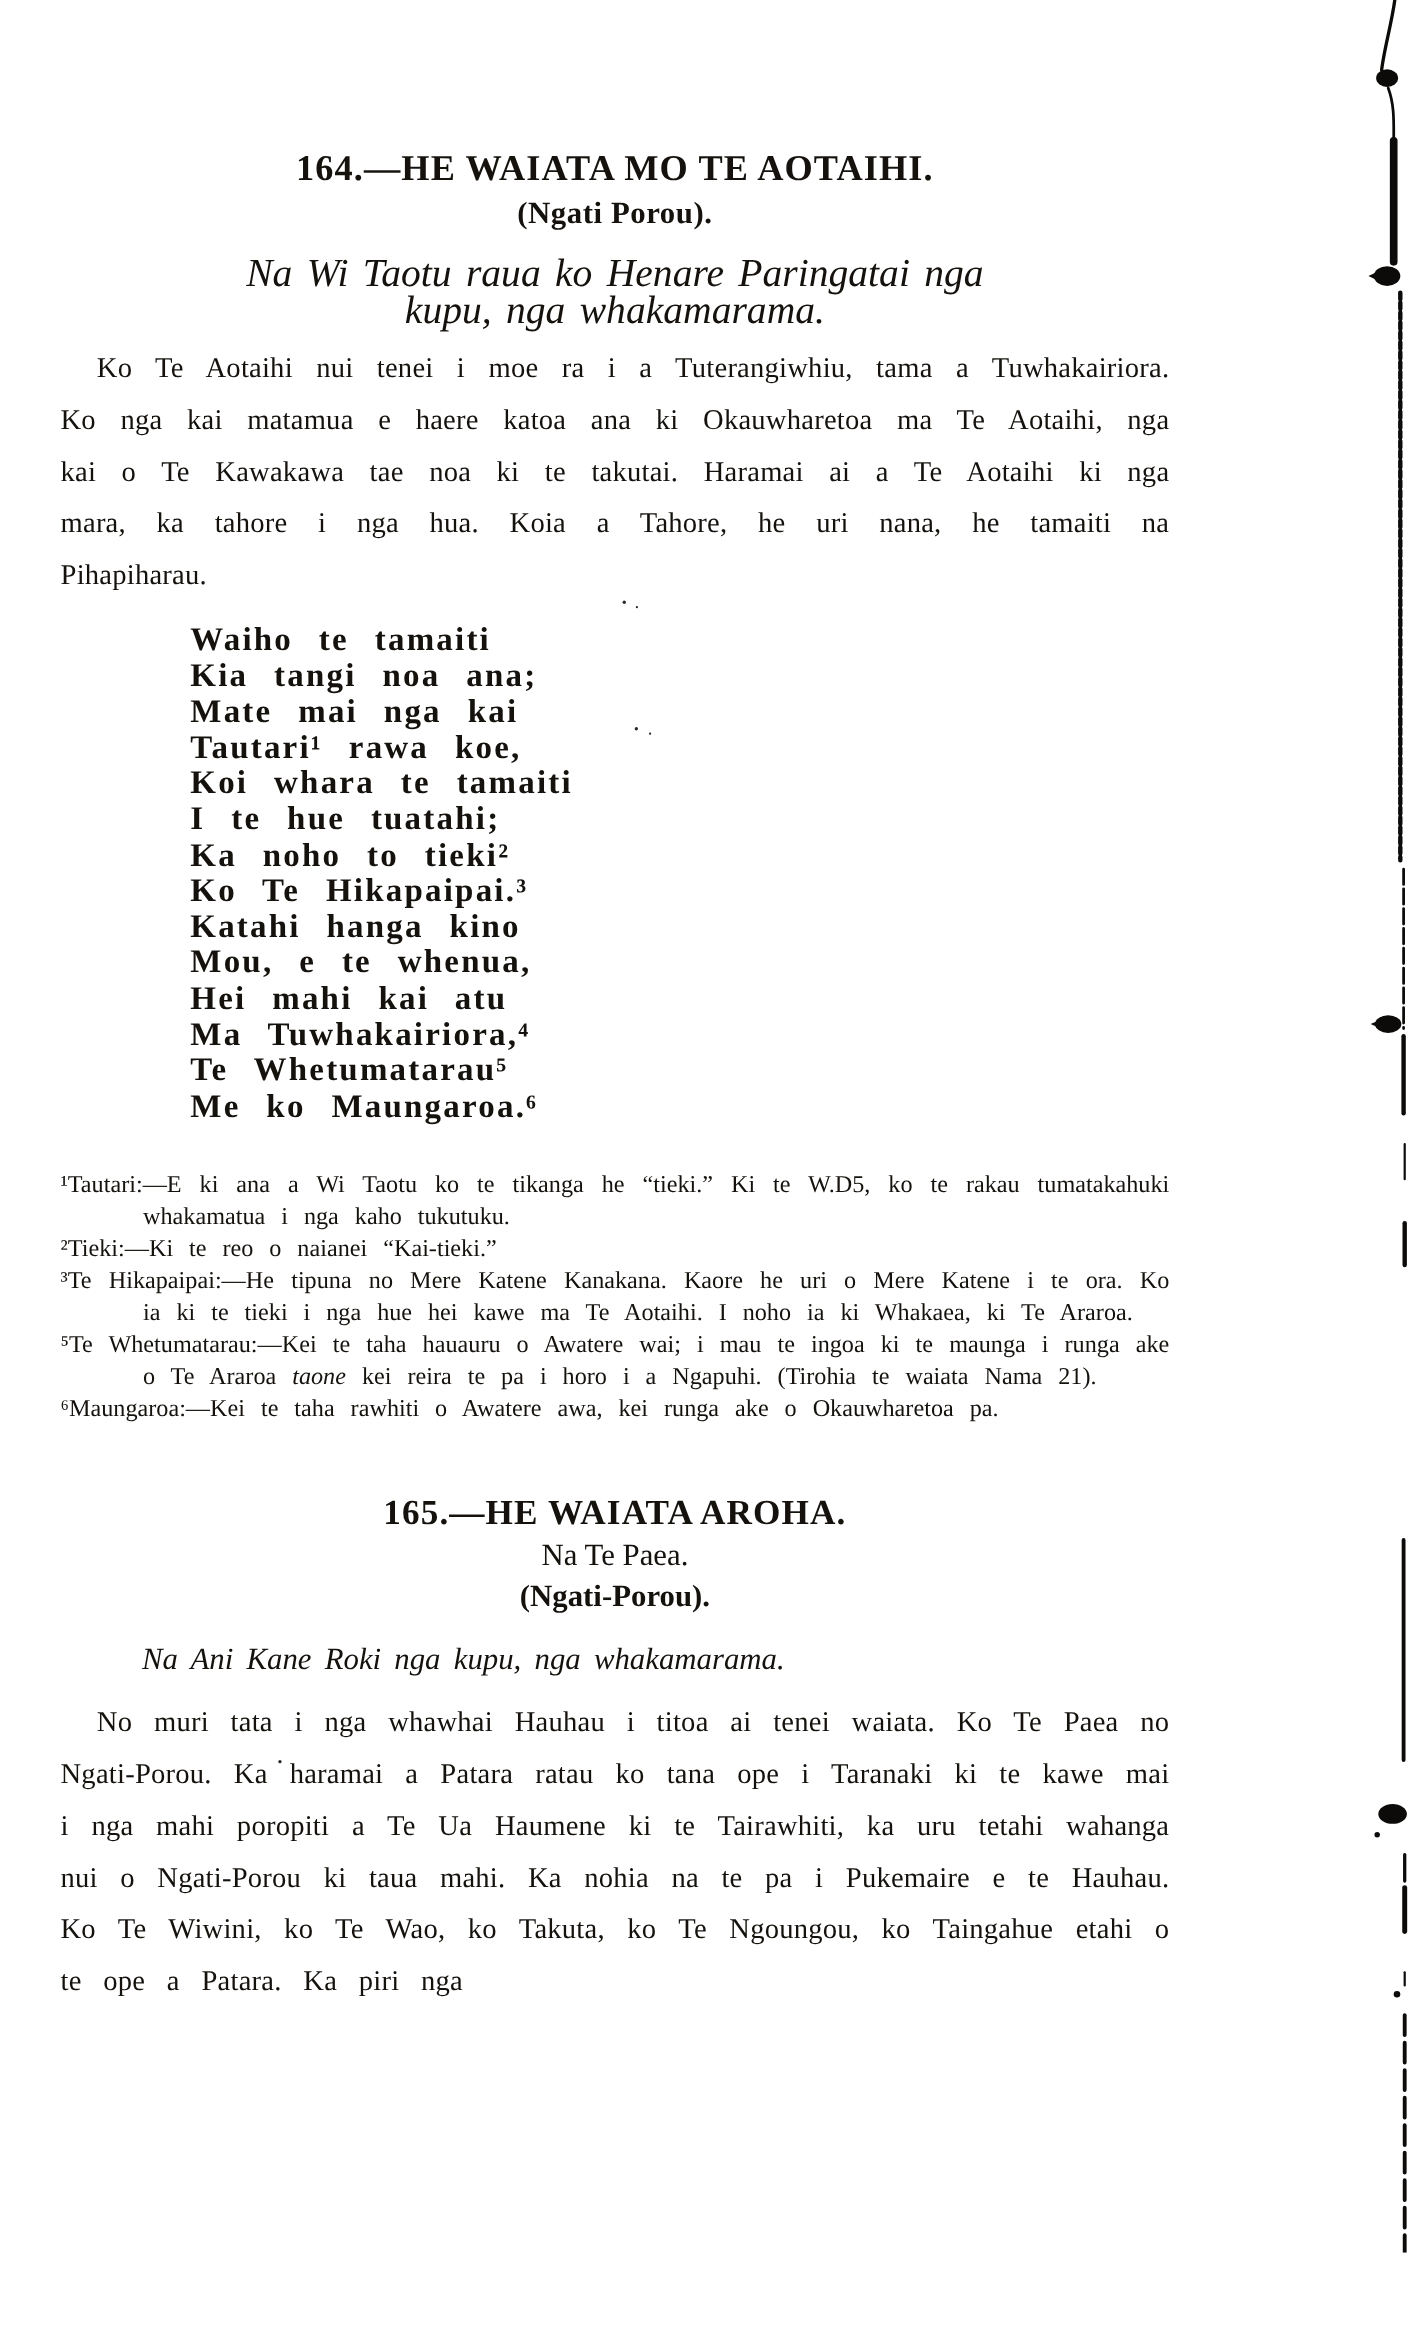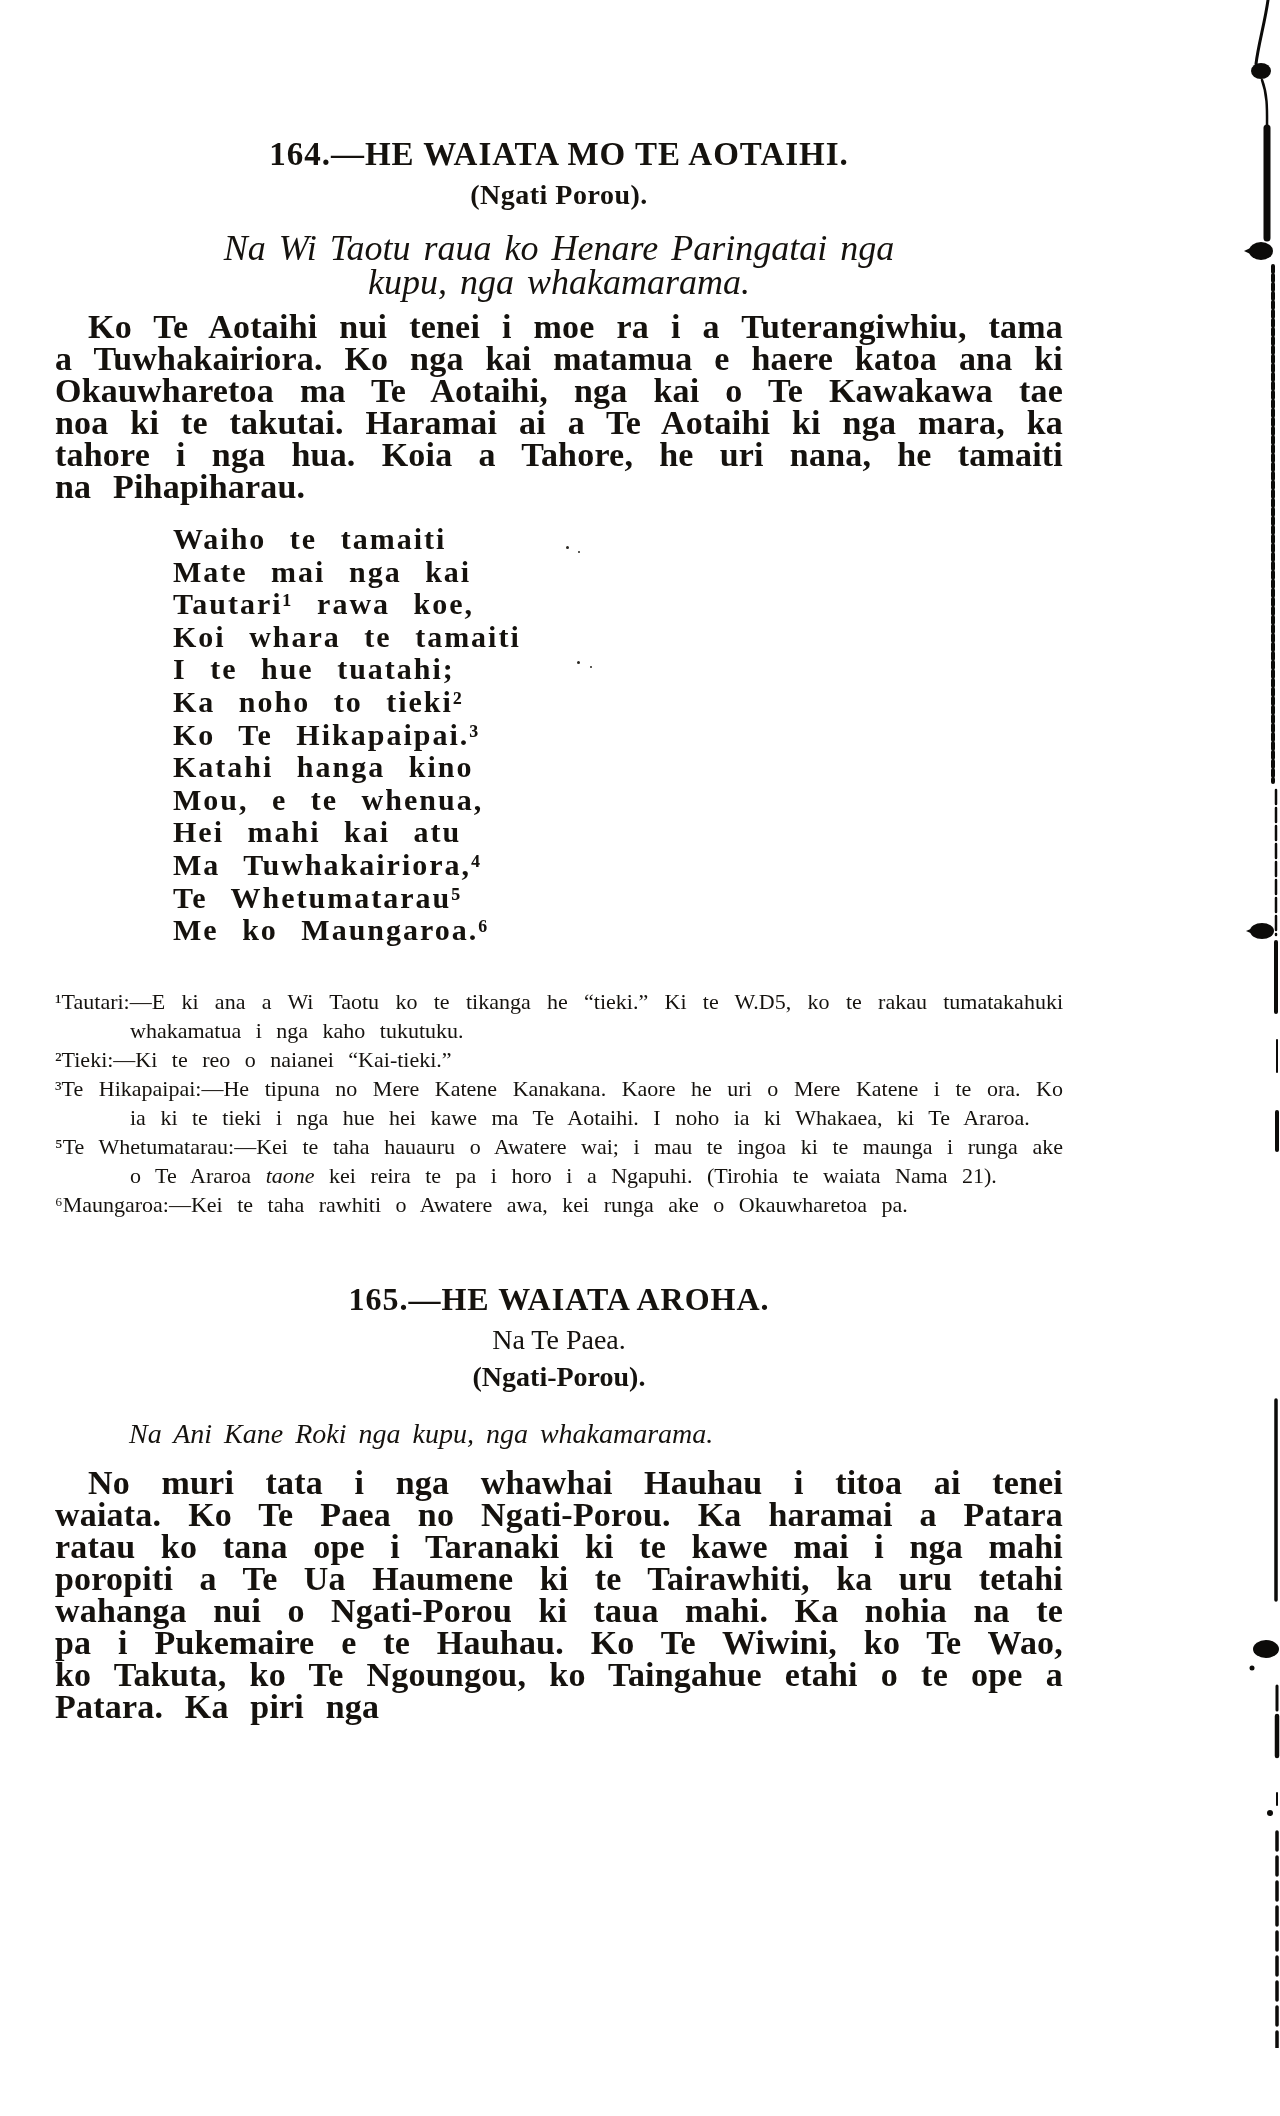--- a/index.html
+++ b/index.html
@@ -26,26 +26,25 @@
     margin:20px auto 0 auto;
     width:760px;
     font-style:italic;
     font-size:36px; line-height:34px;
     word-spacing:4px;
     text-align:center;
   }
 
   .para {
     margin-top:12px;
-    font-size:34px; line-height:32px;
+    font-size:26px; line-height:47px;
     text-align:justify;
     text-indent:33px;
     word-spacing:13px;
     letter-spacing:0.2px;
-    font-weight:bold;
   }
 
   .poem {
     margin:20px 0 0 118px;
     font-size:30px; font-weight:bold;
     line-height:32.6px;
     letter-spacing:2px;
     word-spacing:14px;
   }
 
@@ -83,20 +82,21 @@
     <div class="h1 center">164.—HE WAIATA MO TE AOTAIHI.</div>
     <div class="h2 center">(Ngati Porou).</div>
     <div class="attr">Na Wi Taotu raua ko Henare Paringatai nga kupu, nga whakamarama.</div>
 
     <p class="para">Ko Te Aotaihi nui tenei i moe ra i a Tuterangiwhiu, tama a Tuwhakairiora. Ko nga kai matamua e haere katoa ana ki Okauwharetoa ma Te Aotaihi, nga kai o Te Kawakawa tae noa ki te takutai. Haramai ai a Te Aotaihi ki nga mara, ka tahore i nga hua. Koia a Tahore, he uri nana, he tamaiti na Pihapiharau.</p>
 
     <div class="poem">
 
         <div class="verse-line">Waiho te tamaiti</div>
 
+        <div class="verse-line">Kia tangi noa ana;</div>
 
         <div class="verse-line">Mate mai nga kai</div>
 
         <div class="verse-line">Tautari¹ rawa koe,</div>
 
         <div class="verse-line">Koi whara te tamaiti</div>
 
         <div class="verse-line">I te hue tuatahi;</div>
 
         <div class="verse-line">Ka noho to tieki²</div>

